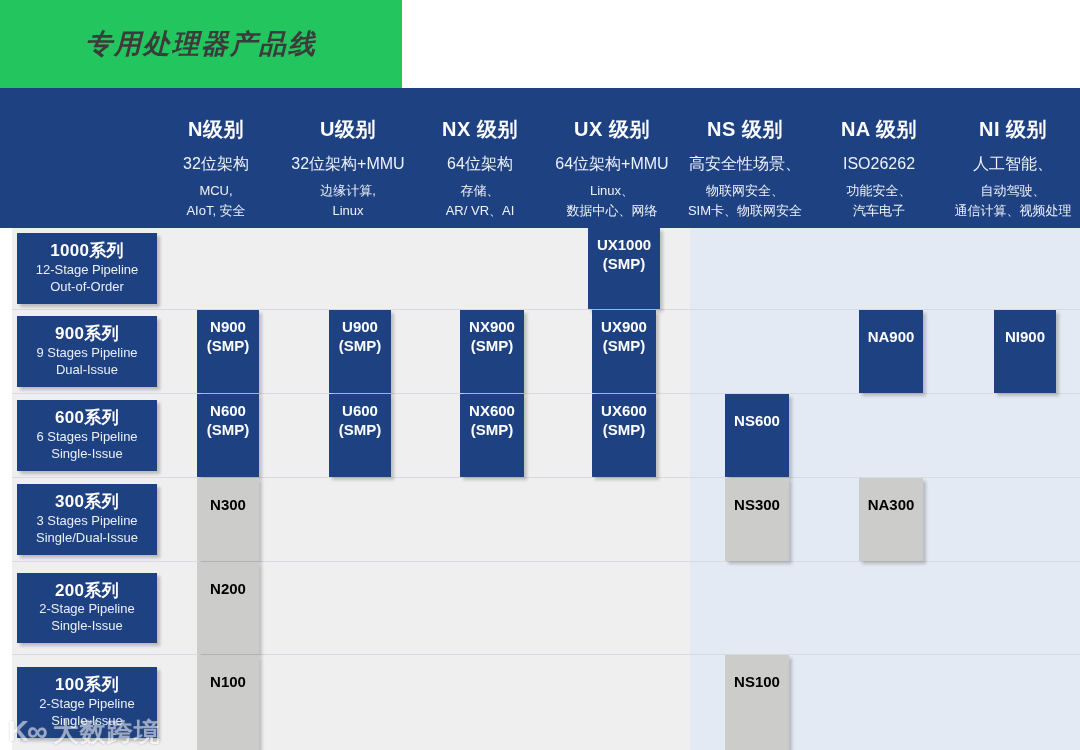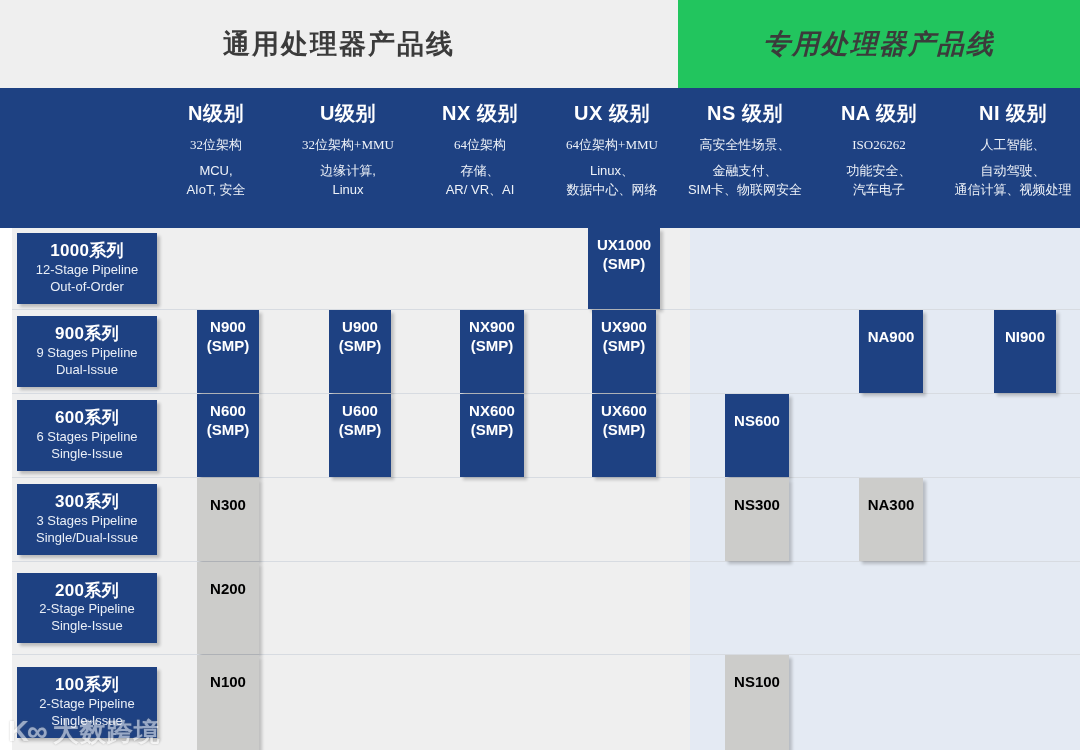--- a/index.html
+++ b/index.html
@@ -62,37 +62,37 @@
   }
   .header-spacer { width: 150px; height: 100%; }
   .header-col {
     height: 100%;
     display: flex;
     flex-direction: column;
     align-items: center;
     padding-top: 12px;
     color: #ffffff;
     text-align: left;
+    margin-top: 16px;
   }
   .hc-gen { width: 132px; }
   .hc-spc { width: 134px; }
   .header-col .lvl {
     font-size: 20px;
     font-weight: bold;
     letter-spacing: 0.5px;
     margin-bottom: 9px;
     white-space: nowrap;
   }
   .header-col .arch {
-    font-size: 13px;
+    font-size: 16px;
     color: #eef2f8;
     line-height: 1.45;
     margin-bottom: 6px;
     white-space: nowrap;
-    font-family: Liberation Serif, serif;
   }
   .header-col .uses {
     font-size: 13px;
     color: #eef2f8;
     line-height: 1.5;
     white-space: nowrap;
   }
 
   
   .grid {
@@ -198,23 +198,20 @@
     letter-spacing: 1px;
     line-height: 1;
   }
 </style>
 </head>
 <body>
 
 <div class="board">
 
   <div class="banner">
-    <div class="banner-general">
-      <span class="banner-title">通用处理器产品线</span>
-    </div>
     <div class="banner-special">
       <span class="banner-title">专用处理器产品线</span>
     </div>
   </div>
 
   <div class="header">
     <div class="header-spacer"></div>
     <div id="header-cols" style="display:flex;">
         <div class="header-col hc-gen">
           <div class="lvl">N级别</div>
@@ -236,21 +233,21 @@
         </div>
         <div class="header-col hc-gen">
           <div class="lvl">UX 级别</div>
           <div class="arch">64位架构+MMU</div>
           <div class="uses">Linux、</div>
           <div class="uses">数据中心、网络</div>
         </div>
         <div class="header-col hc-spc">
           <div class="lvl">NS 级别</div>
           <div class="arch">高安全性场景、</div>
-          <div class="uses">金融支付、</div>
+          <div class="uses">物联网安全、</div>
           <div class="uses">SIM卡、物联网安全</div>
         </div>
         <div class="header-col hc-spc">
           <div class="lvl">NA 级别</div>
           <div class="arch">ISO26262</div>
           <div class="uses">功能安全、</div>
           <div class="uses">汽车电子</div>
         </div>
         <div class="header-col hc-spc">
           <div class="lvl">NI 级别</div>

